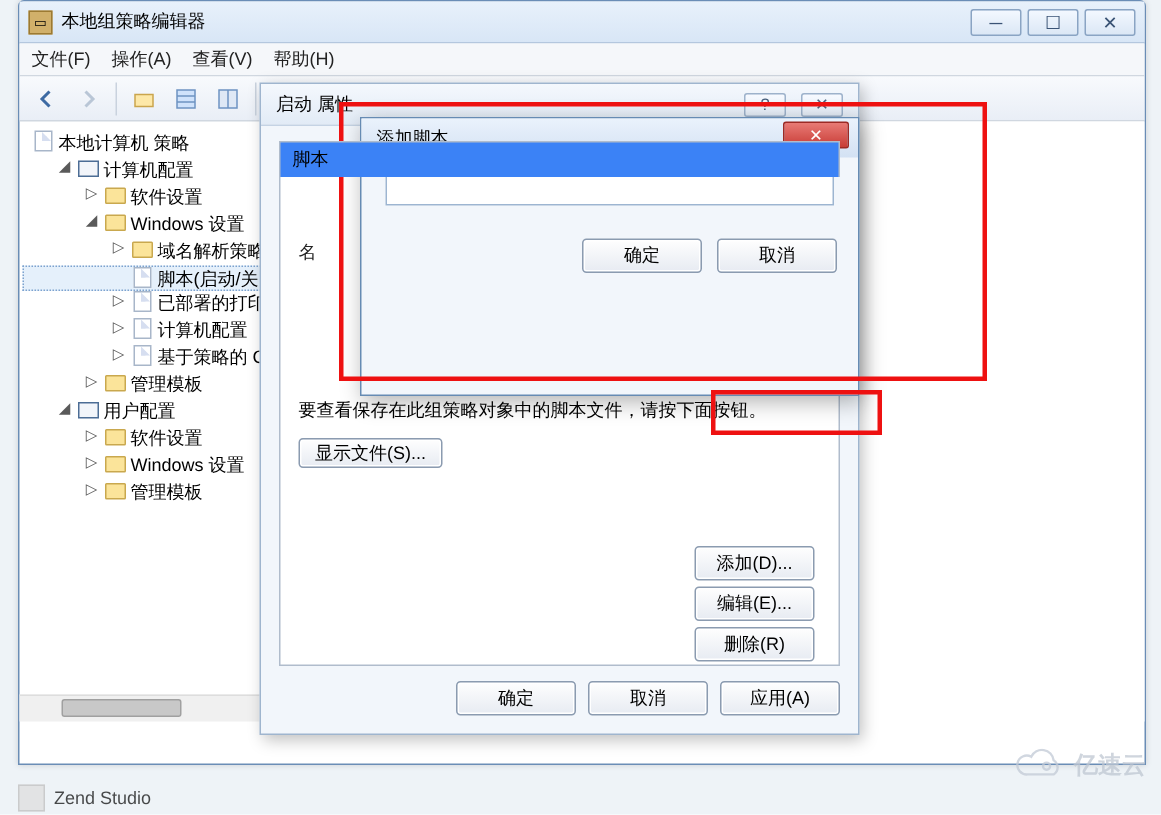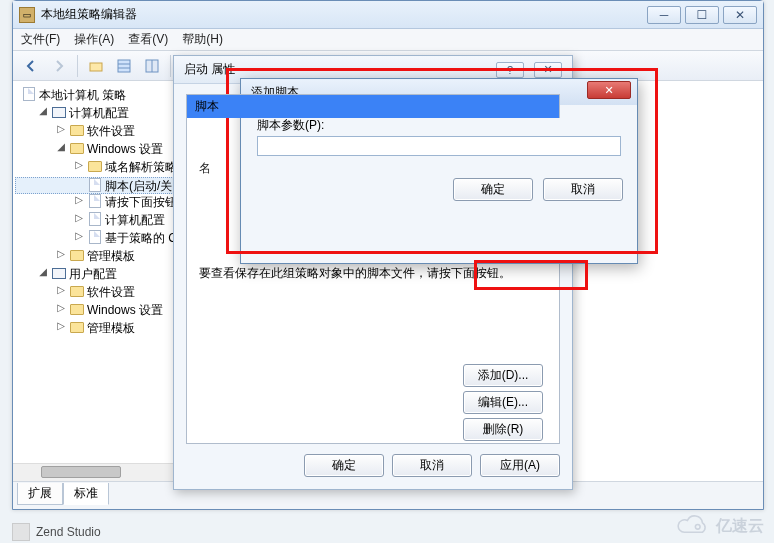--- a/index.html
+++ b/index.html
@@ -46,38 +46,38 @@
   .prop-panel { flex:1; border:1px solid #b0bccc; background:#fff; padding:12px; position:relative; }
   .prop-row { display:flex; align-items:flex-start; margin-bottom:8px; }
   .prop-row .lbl { width:20px; padding-top:30px; color:#222; }
   .btncol { position:absolute; right:16px; top:246px; display:flex; flex-direction:column; gap:4px; }
   .std-button { min-width:80px; padding:2px 10px; border:1px solid #8b9bb0; background:linear-gradient(#fefefe,#e7ebf2); border-radius:3px; text-align:center; box-shadow:inset 0 0 0 1px #fff; }
   .msgtext { margin-top:88px; font-size:12px; }
   .show-files { margin-top: 12px; }
   .prop-footer { display:flex; justify-content:flex-end; gap:8px; padding-top:10px; }
 
   
-  .dlg { position:absolute; left:240px; top:78px; width:398px; height:186px; background:#f2f6fb; border:1px solid #668bb3; box-shadow: 2px 4px 14px rgba(0,0,0,.3); }
+  .dlg { position:absolute; left:240px; top:78px; width:333px; height:186px; background:#f2f6fb; border:1px solid #668bb3; box-shadow: 2px 4px 14px rgba(0,0,0,.3); }
   .dlg-title { height:26px; background:linear-gradient(#eaf2fc,#d3e1f3); display:flex; align-items:center; padding:0 6px; }
   .dlg-title .t { flex:1; padding-left:4px; }
   .dlg-close { width:44px; height:18px; background:linear-gradient(#e87a75,#c83c36); border:1px solid #9c2a25; border-radius:2px; color:#fff; display:flex; align-items:center; justify-content:center; font-family:Arial; font-size:11px; margin-top:-4px; }
   .dlg-body { padding:12px 16px; }
   .field { margin-bottom:10px; }
   .field label { display:block; margin-bottom:2px; }
   .field .row { display:flex; gap:6px; }
   .txt { flex:1; height:20px; border:1px solid #9db5d1; background:#fff; padding:0 4px; }
   .dlg-footer { display:flex; justify-content:flex-end; gap:10px; padding: 0 14px 10px 0; }
 
   
   .red-box { position:absolute; border:3px solid #e11; pointer-events:none; }
   .red1 { left:226px; top:68px; width:432px; height:186px; }
   .red2 { left:474px; top:260px; width:114px; height:30px; }
 
   
-  .wm { position:absolute; right:10px; bottom:6px; display:flex; align-items:center; gap:4px; color:#bfc7d2; font-size:16px; font-weight:600; opacity:.75; }
+  .wm { position:absolute; right:10px; bottom:22px; display:flex; align-items:center; gap:4px; color:#bfc7d2; font-size:16px; font-weight:600; opacity:.75; }
   .wm .cloud { width:38px; height:22px; }
 
   .prop-qbtn { width:28px; height:16px; border:1px solid #9db2cb; border-radius:2px; background:linear-gradient(#f7faff,#e4ecf6); display:flex; align-items:center; justify-content:center; font-size:11px; color:#49607d; }
   .taskbar-item { position:absolute; left:12px; bottom:2px; display:flex; align-items:center; gap:6px; opacity:.7; }
   .taskbar-item .box { width:18px; height:18px; background:#ddd; border:1px solid #bbb; }
 </style>
 </head>
 <body>
 
 <div class="outer-window">
@@ -183,21 +183,21 @@
               <span class="nicon">
                 <span class="doc"></span>
               </span>
               <span>脚本(启动/关</span>
             </div>
             <div class="node lvl4">
               <span class="exp">▷</span>
               <span class="nicon">
                 <span class="doc"></span>
               </span>
-              <span>请按下面按钮</span>
+              <span>已部署的打印</span>
             </div>
             <div class="node lvl4">
               <span class="exp">▷</span>
               <span class="nicon">
                 <span class="doc"></span>
               </span>
               <span>计算机配置</span>
             </div>
             <div class="node lvl4">
               <span class="exp">▷</span>
@@ -243,24 +243,20 @@
             </div>
           </div>
       </div>
       <div class="tree-scroll">
           <div class="thumb"></div>
         </div>
     </div>
     <div class="rightpane"></div>
   </div>
 
-  <div class="statusbar">
-    <span class="tab">扩展</span>
-    <span class="tab active">标准</span>
-  </div>
 </div>
 
 <div class="prop-window">
   <div class="prop-title">
     <span>启动 属性</span>
     <span style="flex:1"></span>
     <div class="prop-qbtn">?</div>
     <div class="prop-qbtn">✕</div>
   </div>
   <div class="prop-body">
@@ -268,37 +264,37 @@
     <div class="prop-panel">
       <div class="prop-row">
         <span class="lbl">名</span>
       </div>
       <div class="btncol">
         <div class="std-button">添加(D)...</div>
         <div class="std-button">编辑(E)...</div>
         <div class="std-button">删除(R)</div>
       </div>
       <div class="msgtext">要查看保存在此组策略对象中的脚本文件，请按下面按钮。</div>
+      <div class="show-files"><span class="std-button">显示文件(S)...</span></div>
     </div>
     <div class="prop-footer">
       <div class="std-button">确定</div>
       <div class="std-button">取消</div>
       <div class="std-button">应用(A)</div>
     </div>
   </div>
 </div>
 
 <div class="dlg">
   <div class="dlg-title">
     <span class="t">添加脚本</span>
     <div class="dlg-close">✕</div>
   </div>
   <div class="dlg-body">
     <div class="field">
-      <label>脚本参数(P):</label>
       <div class="row">
         <input class="txt" type="text" value="" style="">
       </div>
     </div>
   </div>
   <div class="dlg-footer">
     <div class="std-button">确定</div>
     <div class="std-button">取消</div>
   </div>
 </div>

